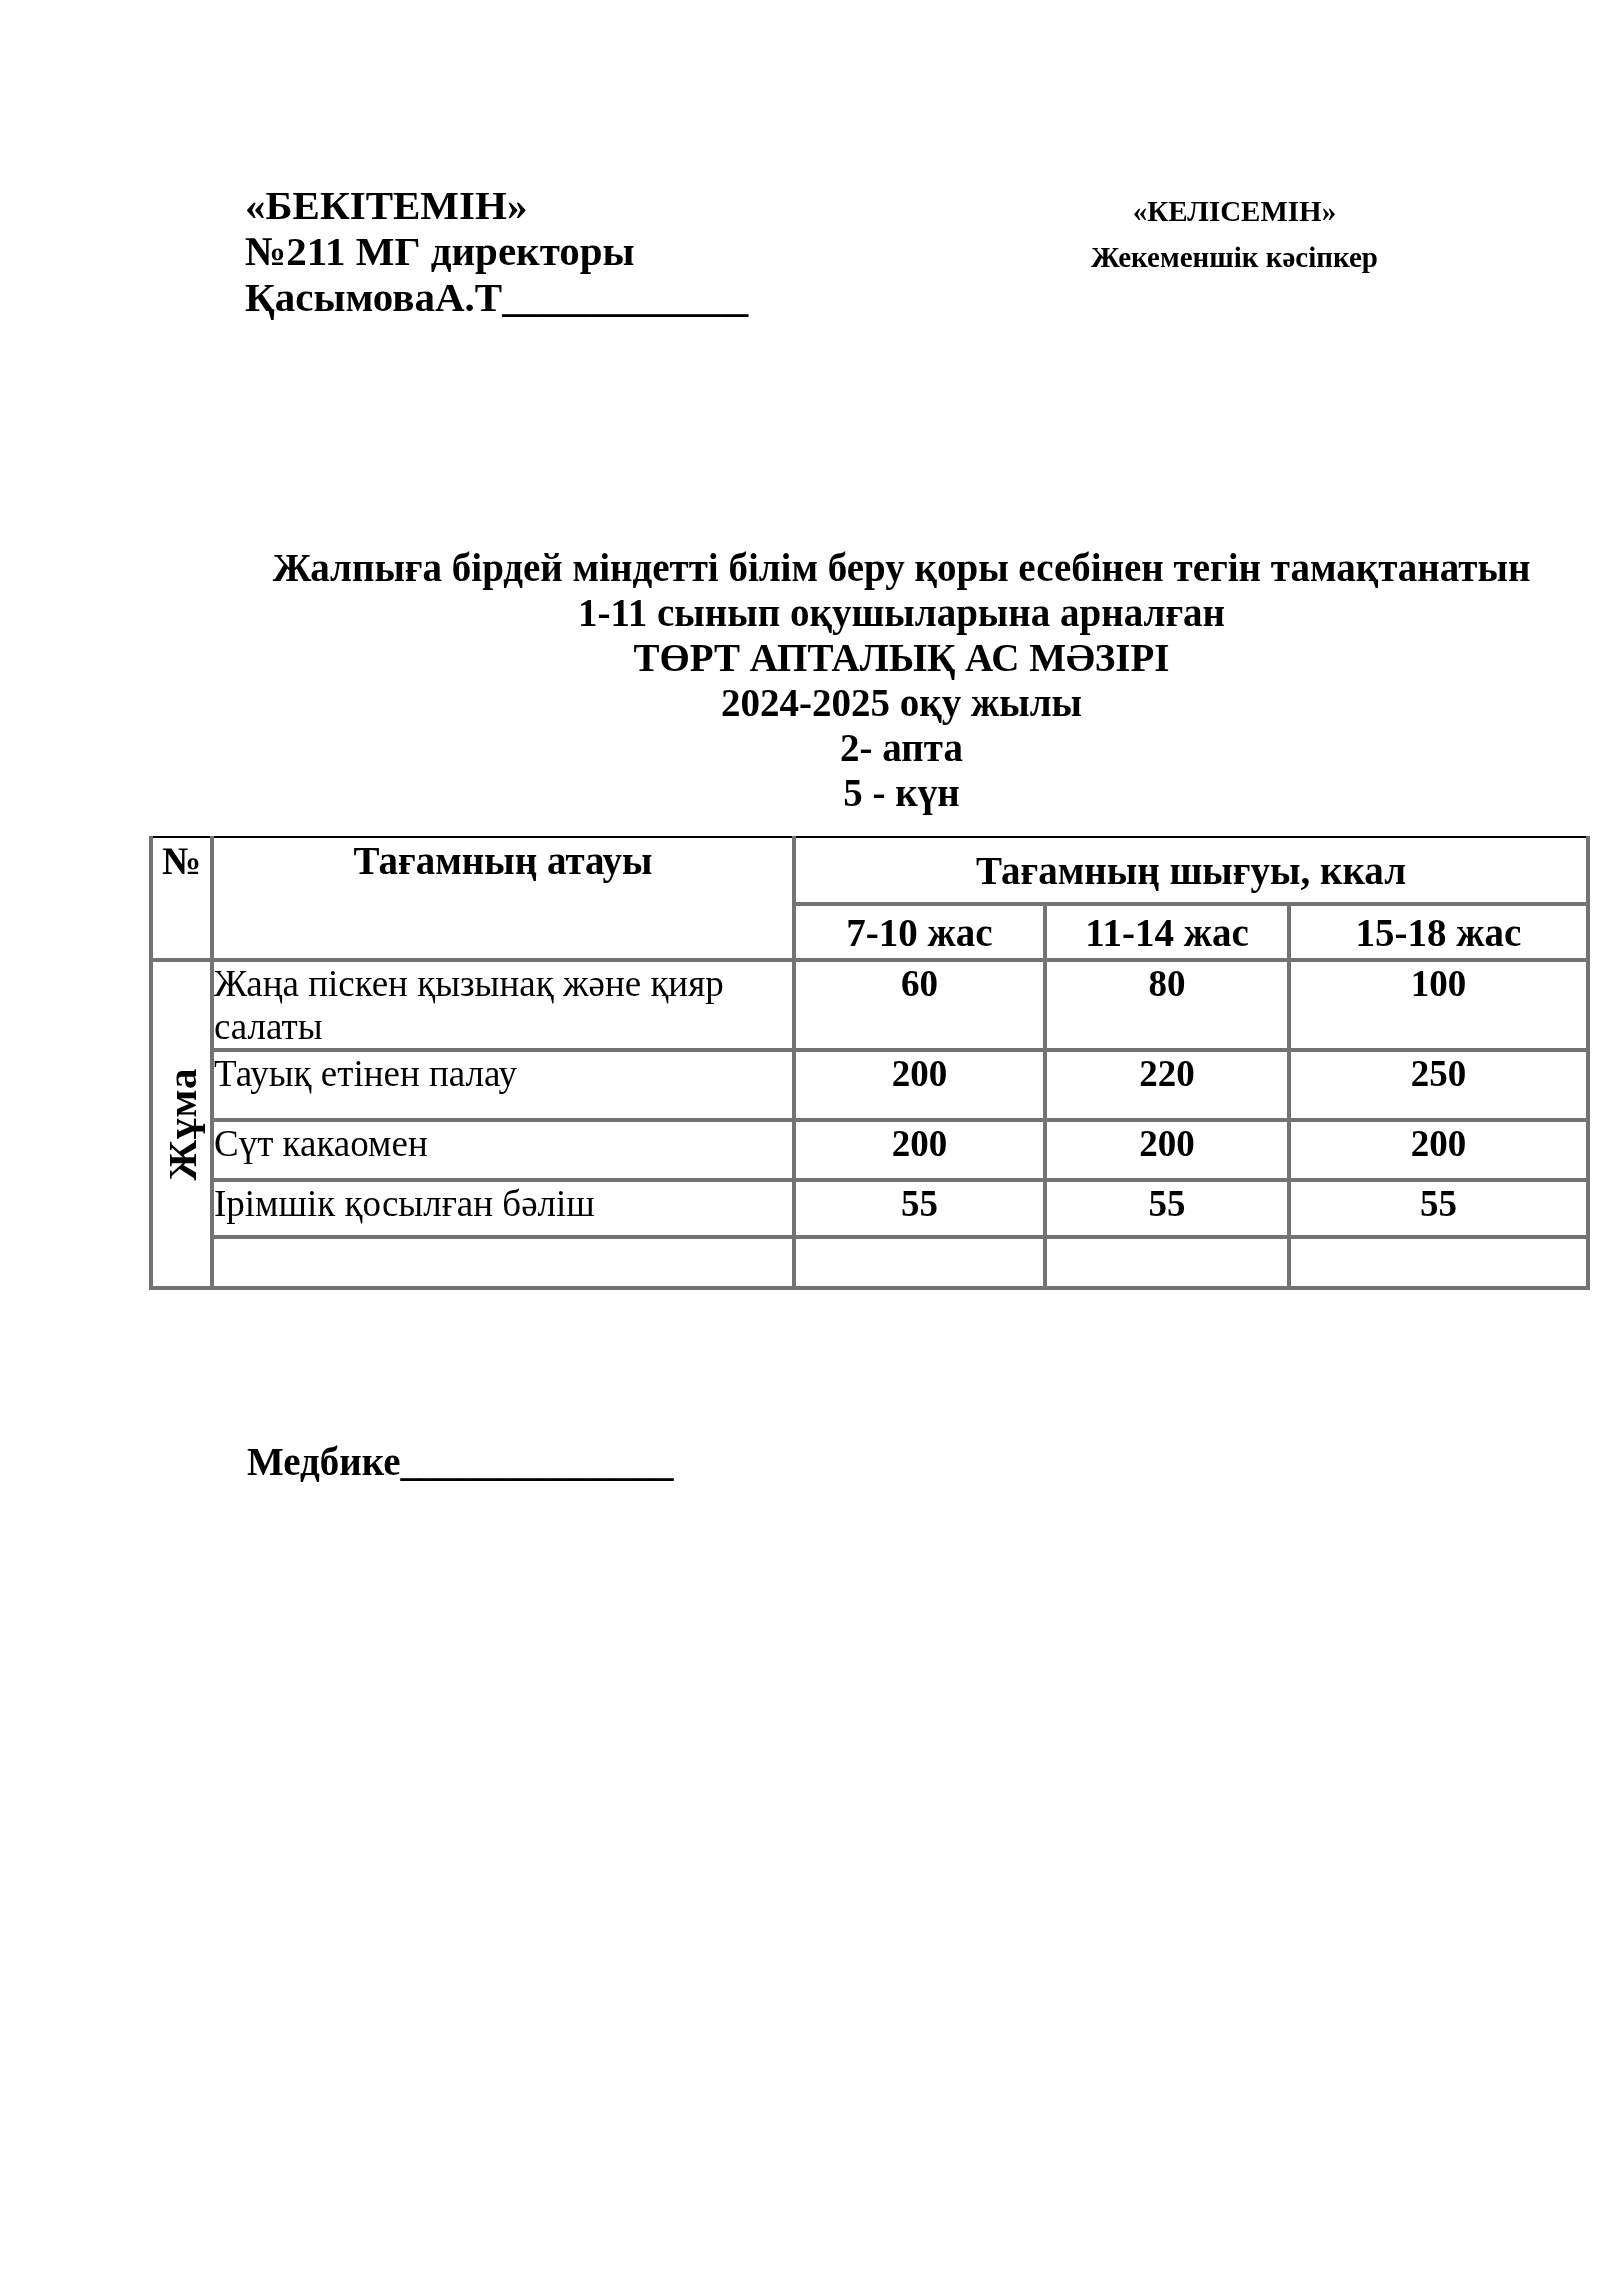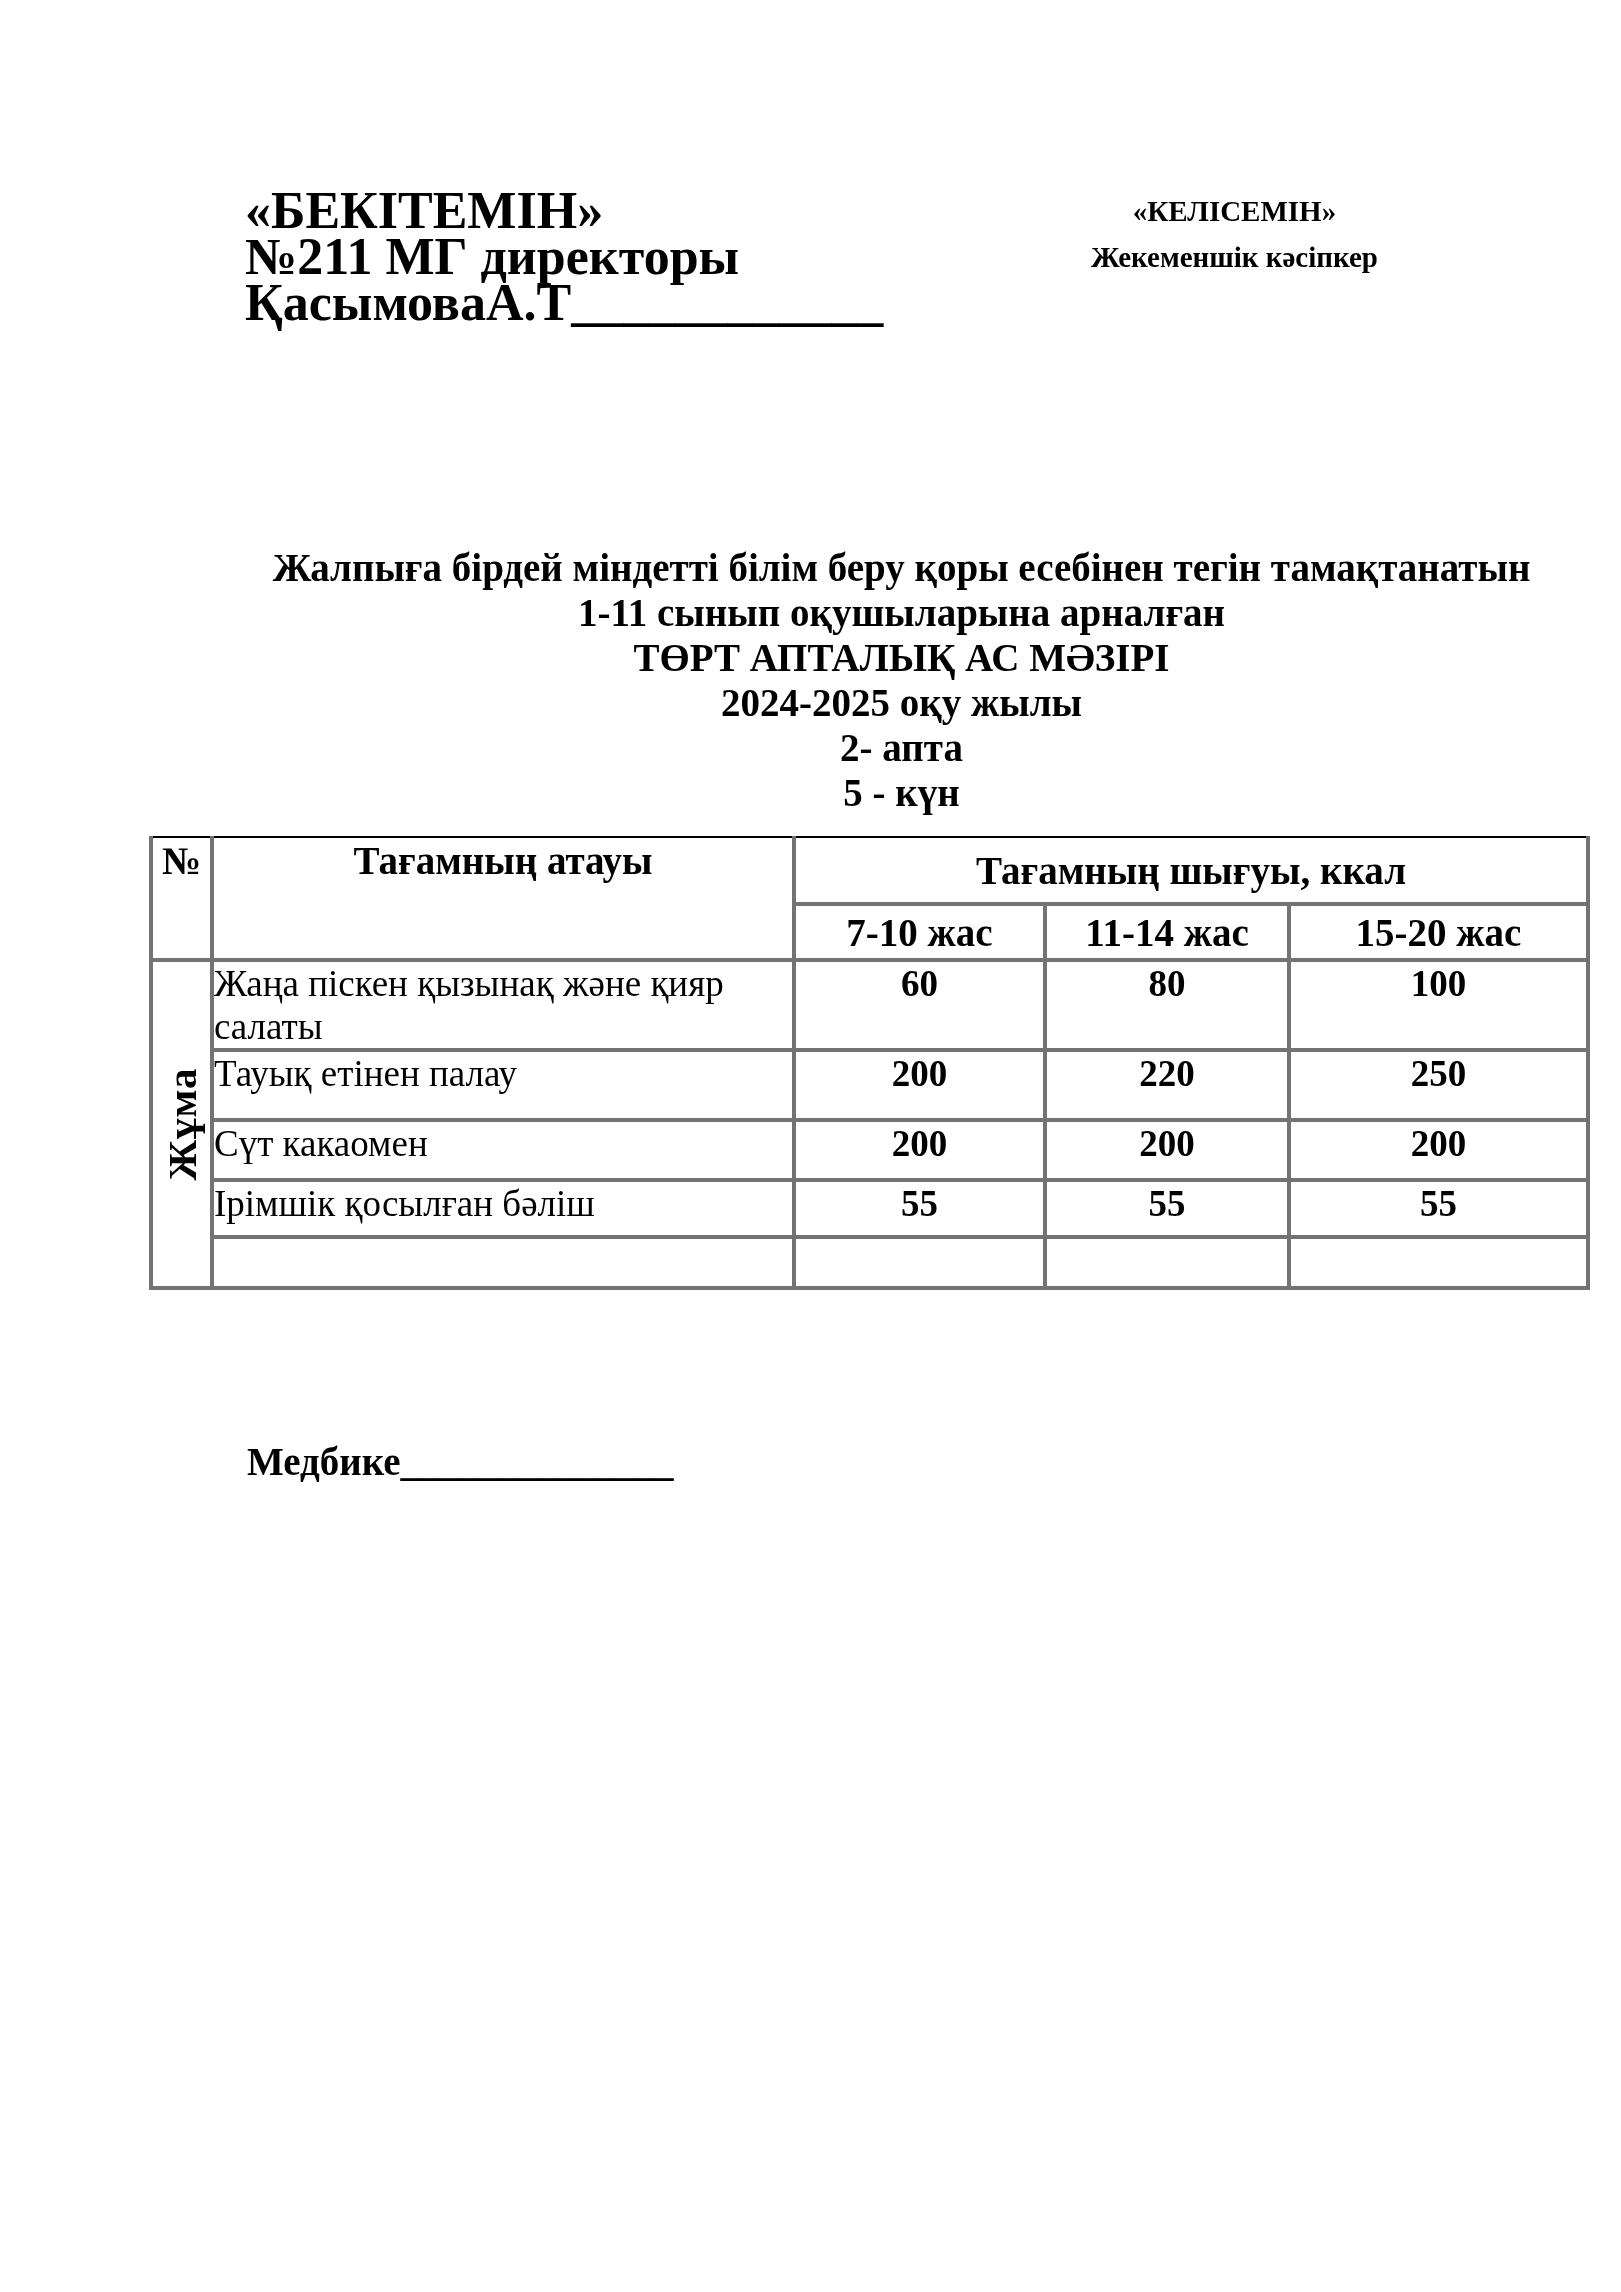--- a/index.html
+++ b/index.html
@@ -10,23 +10,23 @@
     margin: 0 auto;
     background: #ffffff;
     color: #000000;
     font-family: "Liberation Serif", "DejaVu Serif", serif;
     overflow: hidden;
   }
 
   
   .approval-left {
     position: absolute;
-    top: 188px;
+    top: 182px;
     left: 245px;
-    font-size: 52px;
+    font-size: 41px;
     font-weight: bold;
     line-height: 46px;
     white-space: nowrap;
   }
   .approval-right {
     position: absolute;
     top: 188px;
     left: 1019px;
     width: 431px;
     text-align: center;
@@ -151,21 +151,21 @@
     </colgroup>
     <thead>
       <tr class="h1">
         <th class="no-col" rowspan="2">№</th>
         <th class="dish-col" rowspan="2">Тағамның атауы</th>
         <th class="r-edge" colspan="3">Тағамның шығуы, ккал</th>
       </tr>
       <tr class="h2">
         <th>7-10 жас</th>
         <th>11-14 жас</th>
-        <th class="r-edge">15-20 жас</th>
+        <th class="r-edge">15-18 жас</th>
       </tr>
     </thead>
     <tbody>
       <tr class="first br1">
         <td class="day-cell" rowspan="5">
           <span class="day-text">Жұма</span>
         </td>
         <td class="dish">Жаңа піскен қызынақ және қияр салаты</td>
         <td class="kcal">60</td>
         <td class="kcal">80</td>

